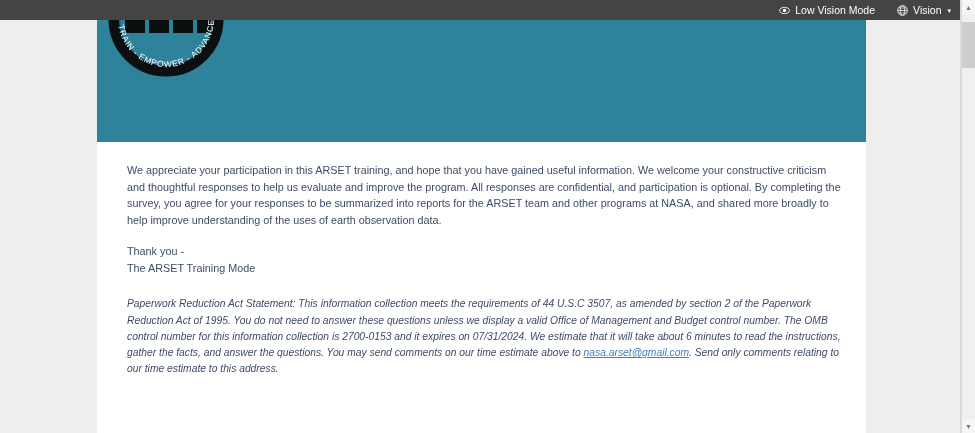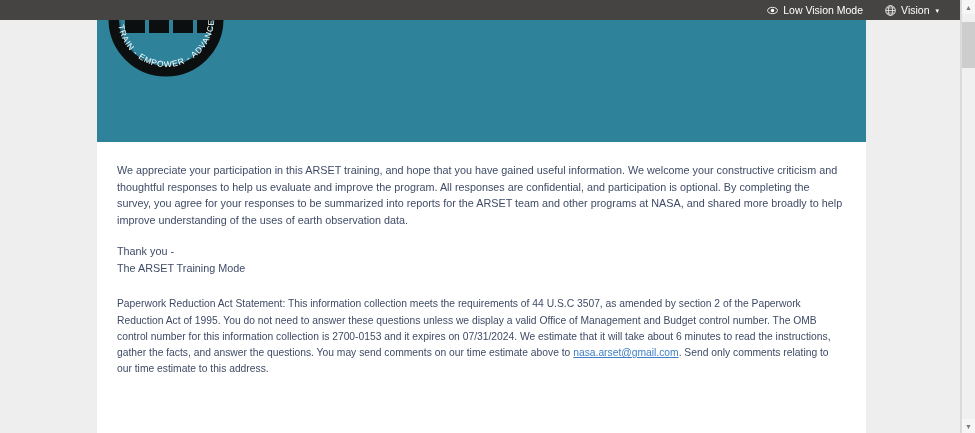--- a/index.html
+++ b/index.html
@@ -21,21 +21,21 @@
   
   .topbar {
     position: absolute;
     top: 0; left: 0;
     width: 961px;
     height: 20px;
     background: #464442;
     display: flex;
     align-items: center;
     justify-content: flex-end;
-    padding-right: 22px;
+    padding-right: 10px;
   }
   .topbar-item {
     display: flex;
     align-items: center;
     color: #ffffff;
     font-size: 10.5px;
     margin-left: 22px;
     white-space: nowrap;
     cursor: pointer;
   }
@@ -92,39 +92,40 @@
     bottom: 16px;
     color: #ffffff;
     font-size: 26px;
     font-weight: 400;
     letter-spacing: 0.2px;
     white-space: nowrap;
   }
 
   
   .body {
-    padding: 20px 22px 0 20px;
+    padding: 20px 22px 0 30px;
   }
   p.para {
     margin: 0 0 14px 0;
     font-size: 10.8px;
     line-height: 1.55;
     color: #3f4b66;
   }
   p.sig {
     margin: 0 0 20px 0;
     font-size: 10.8px;
     line-height: 1.55;
     color: #3f4b66;
   }
   p.legal {
     margin: 0;
     font-size: 10.3px;
     line-height: 1.58;
     color: #3f4b66;
+    font-style: italic;
   }
   a.maillink {
     color: #3f7fc4;
     text-decoration: underline;
   }
 
   
   .scrollbar {
     position: absolute;
     top: 0; right: 0;

